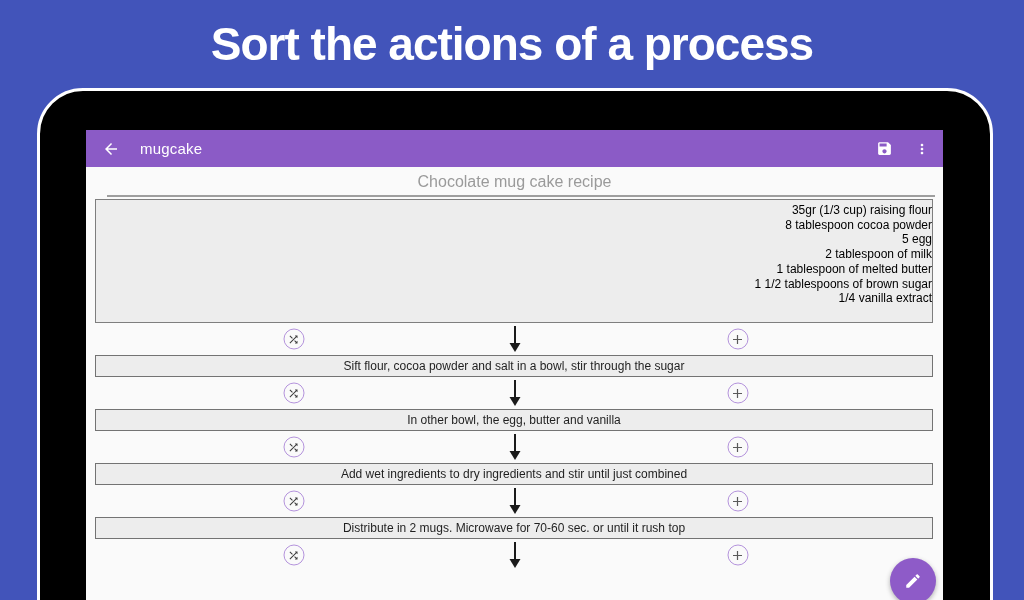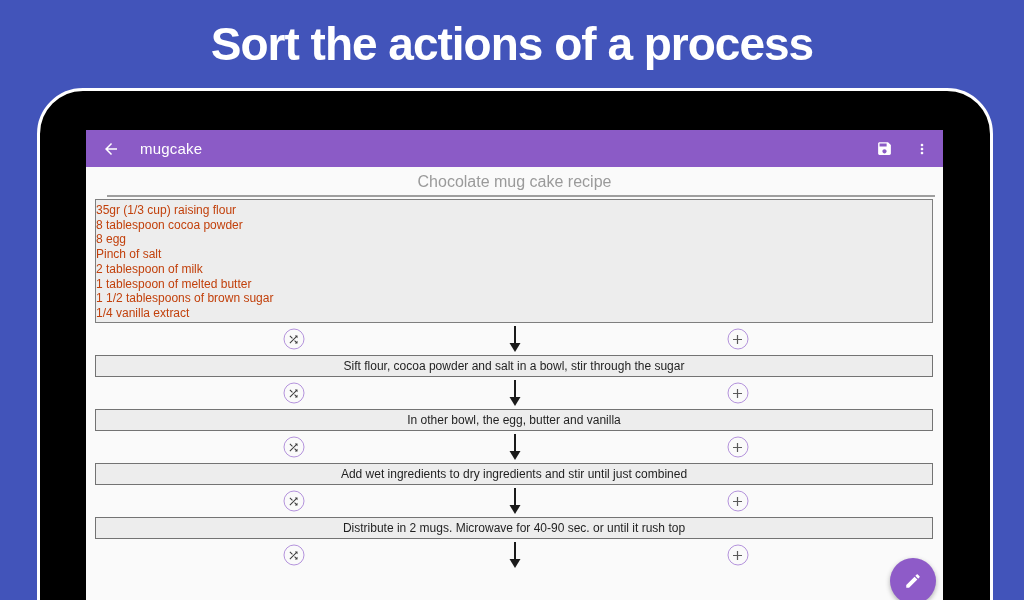--- a/index.html
+++ b/index.html
@@ -63,24 +63,24 @@
 
   
   .ingredients-box {
     margin:2px 10px 0 9px;
     height:124px;
     background:#EDEDED;
     border:1px solid #7E7E7E;
     padding-top:3px;
   }
   .ing-line {
-    text-align:left;
+    text-align:right;
     font-size:12px;
     line-height:14.7px;
-    color:#c2410c;
+    color:#000000;
   }
 
   
   .icon-row { position:relative; height:32px; }
   .circle-btn {
     position:absolute; top:50%;
     width:21px; height:21px;
     border:1.5px solid #B493DC;
     border-radius:50%;
     transform:translate(-50%,-50%);
@@ -147,22 +147,21 @@
           </svg>
       </span>
     </div>
 
     <div class="recipe-heading">Chocolate mug cake recipe</div>
     <div class="divider"></div>
 
     <div class="ingredients-box" id="ingredients">
         <div class="ing-line">35gr (1/3 cup) raising flour</div>
         <div class="ing-line">8 tablespoon cocoa powder</div>
-        <div class="ing-line">8 egg</div>
-        <div class="ing-line">Pinch of salt</div>
+        <div class="ing-line">5 egg</div>
         <div class="ing-line">2 tablespoon of milk</div>
         <div class="ing-line">1 tablespoon of melted butter</div>
         <div class="ing-line">1 1/2 tablespoons of brown sugar</div>
         <div class="ing-line">1/4 vanilla extract</div>
       </div>
 
     <div id="steps">
   <div class="icon-row">
     <span class="circle-btn shuffle">
       <svg viewBox="0 0 24 24">
@@ -235,21 +234,21 @@
               <polygon fill="#1A1A1A" points="1.5,18 12.5,18 7,27"></polygon>
             </svg>
     </span>
     <span class="circle-btn plus">
       <svg viewBox="0 0 24 24">
               <line x1="12" y1="3" x2="12" y2="21" stroke="currentColor" stroke-width="2.4"></line>
               <line x1="3" y1="12" x2="21" y2="12" stroke="currentColor" stroke-width="2.4"></line>
             </svg>
     </span>
   </div>
-<div class="step-box">Distribute in 2 mugs. Microwave for 40-90 sec. or until it rush top</div>
+<div class="step-box">Distribute in 2 mugs. Microwave for 70-60 sec. or until it rush top</div>
   <div class="icon-row">
     <span class="circle-btn shuffle">
       <svg viewBox="0 0 24 24">
               <path fill="currentColor" d="M10.59 9.17L5.41 4 4 5.41l5.17 5.17 1.42-1.41zM14.5 4l2.04 2.04L4 18.59 5.41 20 17.96 7.46 20 9.5V4h-5.5zm.33 9.41l-1.41 1.41 3.13 3.13L14.5 20H20v-5.5l-2.04 2.04-3.13-3.13z"></path>
             </svg>
     </span>
     <span class="arrow-down">
       <svg viewBox="0 0 14 28">
               <line x1="7" y1="1" x2="7" y2="19" stroke="#1A1A1A" stroke-width="2"></line>
               <polygon fill="#1A1A1A" points="1.5,18 12.5,18 7,27"></polygon>

